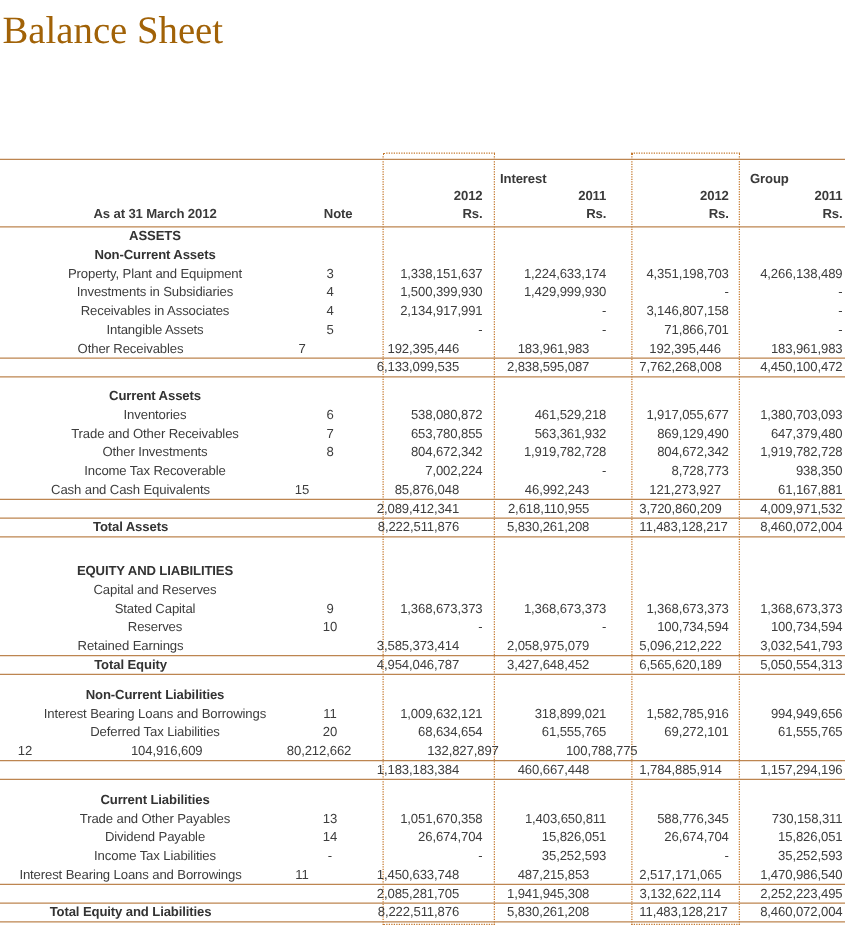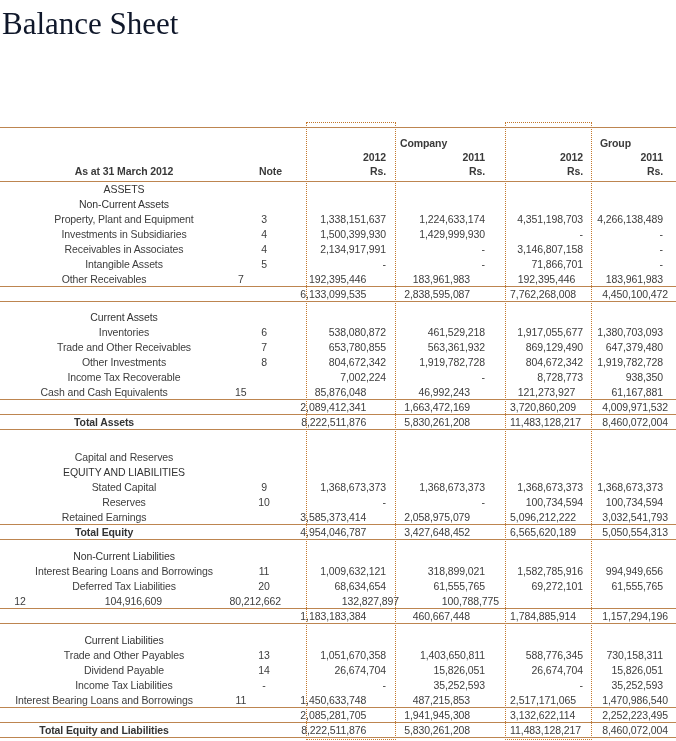--- a/index.html
+++ b/index.html
@@ -2,54 +2,54 @@
 <html><head>
 <meta charset="utf-8">
 <style>
   html,body{margin:0;padding:0;background:#ffffff;}
   body{width:676px;height:741px;overflow:hidden;
        font-family:"Liberation Sans",sans-serif;color:#3d3d3d;}
   .page{position:relative;width:676px;height:741px;background:#fff;}
 
   .title{position:absolute;top:6px;left:2px;margin:0;
          font-family:"Liberation Serif",serif;font-weight:normal;
-         font-size:31px;color:#0f172a;letter-spacing:0px;}
+         font-size:31px;color:#a16207;letter-spacing:0px;}
 
   
   .dotbox{position:absolute;top:122px;height:616px;
           border:1px dotted #c4782c;pointer-events:none;}
   #dotbox-company{left:306px;width:88px;}
   #dotbox-group{left:505px;width:85px;}
 
   .table{position:absolute;top:127px;left:0;width:676px;font-size:10.5px;letter-spacing:-0.1px;}
 
   
   .c-label,.c-note,.c-v1,.c-v2,.c-v3,.c-v4{box-sizing:border-box;overflow:hidden;white-space:nowrap;}
   .c-label{width:244px;padding-left:4px;text-align:center;}
   .c-note{width:40px;text-align:center;}
   .c-v1{width:88px;margin-left:22px;text-align:right;padding-right:8px;}
   .c-v2{width:111px;text-align:right;padding-right:20px;}
   .c-v3{width:85px;text-align:right;padding-right:7px;}
-  .c-v4{width:86px;text-align:right;padding-right:13px;}
+  .c-v4{width:86px;text-align:right;padding-right:2px;}
 
   
   .hrow{display:flex;height:55px;box-sizing:border-box;
         border-top:1px solid #bd8550;border-bottom:1px solid #bd8550;
         align-items:flex-end;}
   .hcol{display:flex;flex-direction:column;justify-content:flex-end;padding-bottom:3px;}
   .hl{height:14px;line-height:14px;font-weight:bold;color:#3a3a3a;}
   .hl.grp{text-align:left;}
   .c-v2 .hl.grp{padding-left:6px;}
   .c-v4 .hl.grp{padding-left:10px;}
   .hnote{text-align:right;padding-right:2px;}
 
   
   .row{display:flex;height:15px;line-height:15px;box-sizing:border-box;}
   .row.rule{border-bottom:1px solid #bd8550;gap:20px;}
-  .row.section .c-label{font-weight:normal;color:#333;}
+  .row.section .c-label{font-weight:bold;color:#333;}
   .row.section.light .c-label{font-weight:normal;color:#3d3d3d;}
   .row.total .c-label{font-weight:bold;color:#333;}
   .spacer{width:676px;}
 </style>
 </head>
 <body>
 
 <div class="page">
   <h1 class="title">Balance Sheet</h1>
 
@@ -62,21 +62,21 @@
         <div class="hl">As at 31 March 2012</div>
       </div>
       <div class="c-note hcol">
         <div class="hl hnote">Note</div>
       </div>
       <div class="c-v1 hcol">
         <div class="hl">2012</div>
         <div class="hl">Rs.</div>
       </div>
       <div class="c-v2 hcol">
-        <div class="hl grp">Company</div>
+        <div class="hl grp">Interest</div>
         <div class="hl">2011</div>
         <div class="hl">Rs.</div>
       </div>
       <div class="c-v3 hcol">
         <div class="hl">2012</div>
         <div class="hl">Rs.</div>
       </div>
       <div class="c-v4 hcol">
         <div class="hl grp">Group</div>
         <div class="hl">2011</div>
@@ -194,43 +194,43 @@
           <div class="c-note">15</div>
           <div class="c-v1">85,876,048</div>
           <div class="c-v2">46,992,243</div>
           <div class="c-v3">121,273,927</div>
           <div class="c-v4">61,167,881</div>
         </div>
         <div class="row subtotal rule">
           <div class="c-label"></div>
           <div class="c-note"></div>
           <div class="c-v1">2,089,412,341</div>
-          <div class="c-v2">1,663,472,169</div>
+          <div class="c-v2">2,618,110,955</div>
           <div class="c-v3">3,720,860,209</div>
           <div class="c-v4">4,009,971,532</div>
         </div>
         <div class="row total rule">
           <div class="c-label">Total Assets</div>
           <div class="c-note"></div>
           <div class="c-v1">8,222,511,876</div>
           <div class="c-v2">5,830,261,208</div>
           <div class="c-v3">11,483,128,217</div>
           <div class="c-v4">8,460,072,004</div>
         </div>
         <div class="spacer" style="height: 20px;"></div>
+        <div class="row section">
+          <div class="c-label">EQUITY AND LIABILITIES</div>
+          <div class="c-note"></div>
+          <div class="c-v1"></div>
+          <div class="c-v2"></div>
+          <div class="c-v3"></div>
+          <div class="c-v4"></div>
+        </div>
         <div class="row section light">
           <div class="c-label">Capital and Reserves</div>
-          <div class="c-note"></div>
-          <div class="c-v1"></div>
-          <div class="c-v2"></div>
-          <div class="c-v3"></div>
-          <div class="c-v4"></div>
-        </div>
-        <div class="row section">
-          <div class="c-label">EQUITY AND LIABILITIES</div>
           <div class="c-note"></div>
           <div class="c-v1"></div>
           <div class="c-v2"></div>
           <div class="c-v3"></div>
           <div class="c-v4"></div>
         </div>
         <div class="row item">
           <div class="c-label">Stated Capital</div>
           <div class="c-note">9</div>
           <div class="c-v1">1,368,673,373</div>

